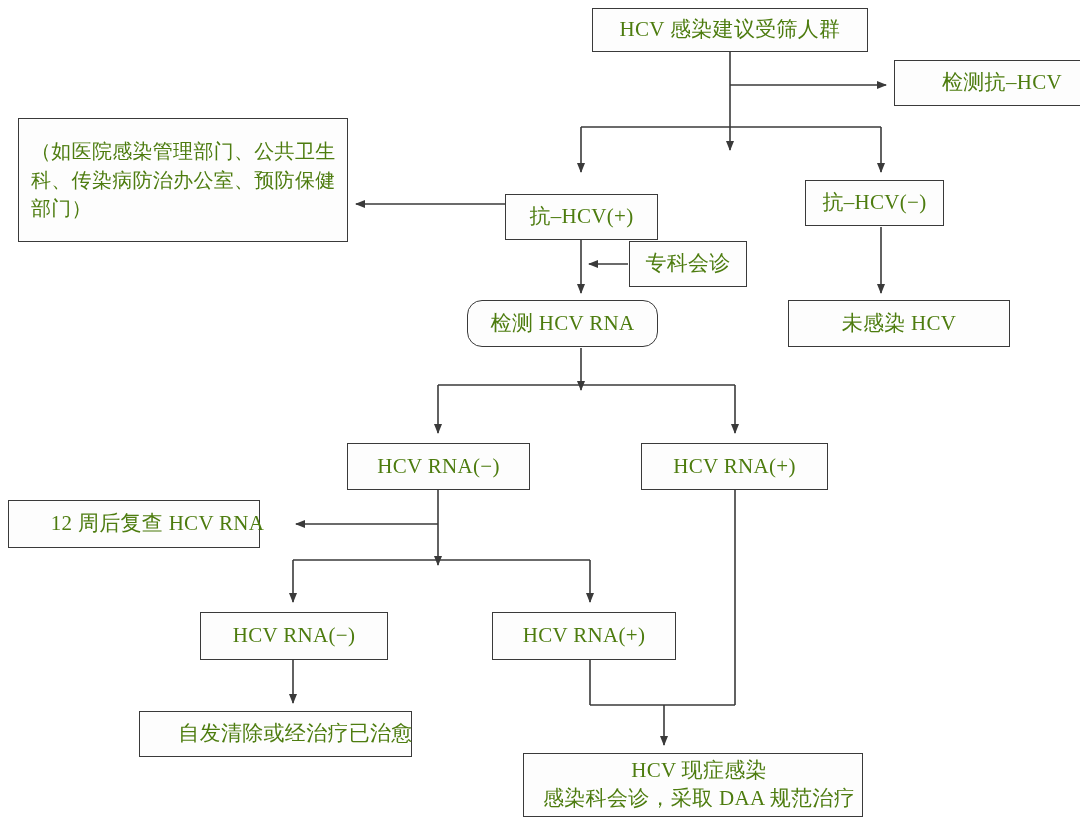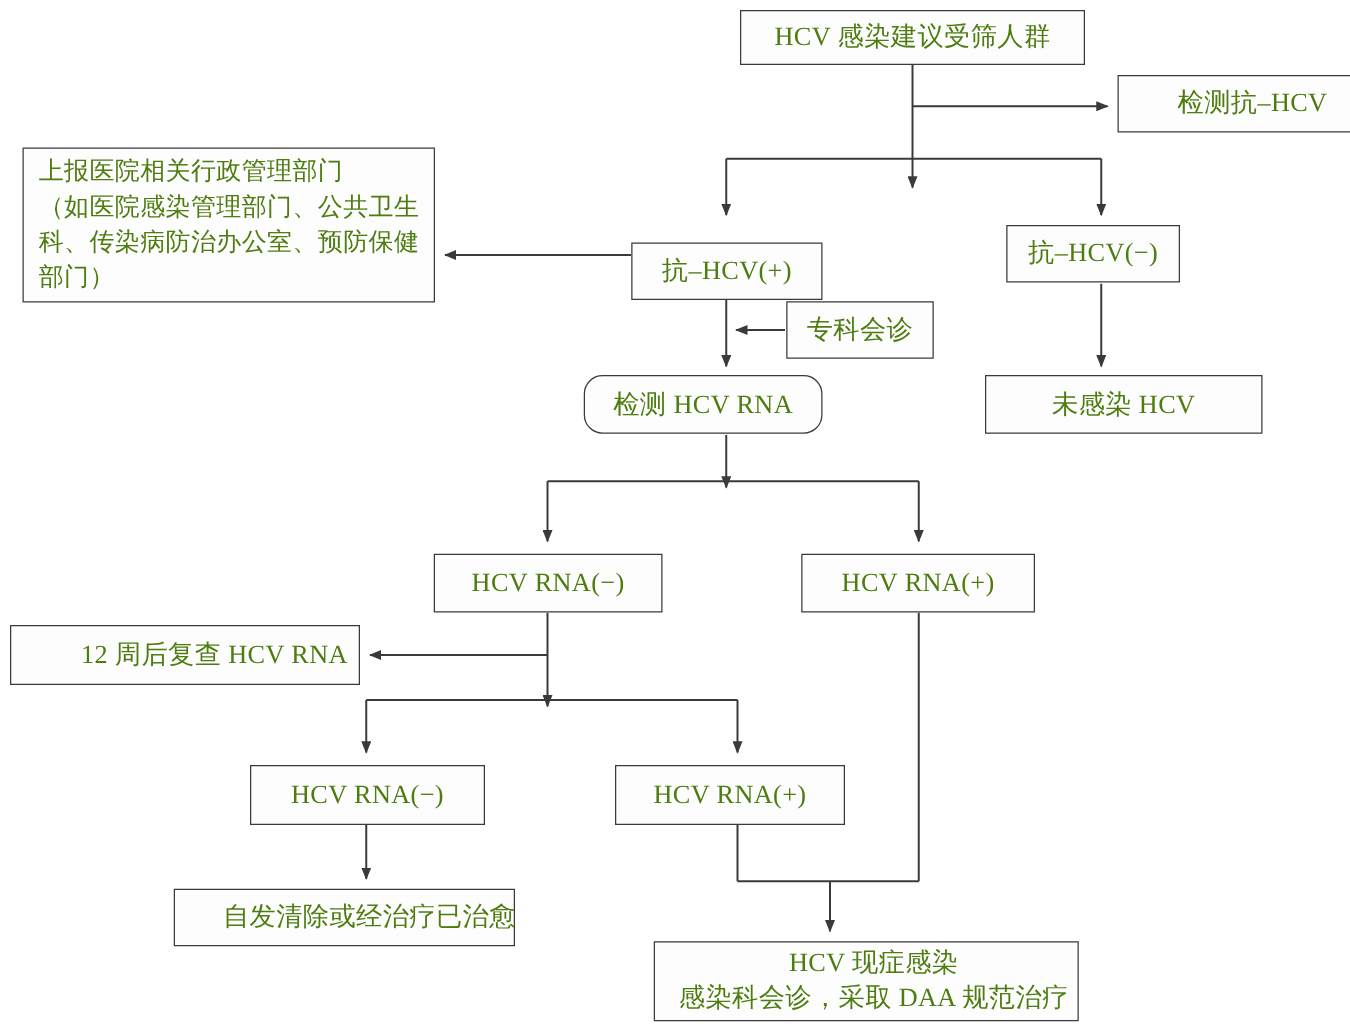--- a/index.html
+++ b/index.html
@@ -109,21 +109,20 @@
 
   <div class="node" style="left:592px; top:8px; width:276px; height:44px;">
     <span class="ln">HCV 感染建议受筛人群</span>
   </div>
 
   <div class="node" style="left:894px; top:60px; width:216px; height:46px;">
     <span class="ln">检测抗–HCV</span>
   </div>
 
   <div class="node left-align" style="left:18px; top:118px; width:330px; height:124px;">
-    <span class="ln">上报医院相关行政管理部门</span>
     <span class="ln">（如医院感染管理部门、公共卫生</span>
     <span class="ln">科、传染病防治办公室、预防保健</span>
     <span class="ln">部门）</span>
   </div>
 
   <div class="node" style="left:505px; top:180px; width:153px; height:46px;margin-top:14px;">
     <span class="ln">抗–HCV(+)</span>
   </div>
 
   <div class="node" style="left:805px; top:180px; width:139px; height:46px;">
@@ -143,21 +142,21 @@
   </div>
 
   <div class="node" style="left:347px; top:443px; width:183px; height:47px;">
     <span class="ln">HCV RNA(−)</span>
   </div>
 
   <div class="node" style="left:641px; top:443px; width:187px; height:47px;">
     <span class="ln">HCV RNA(+)</span>
   </div>
 
-  <div class="node" style="left:8px; top:500px; width:280px; height:48px;padding-left:47px;">
+  <div class="node" style="left:8px; top:500px; width:252px; height:48px;padding-left:47px;">
     <span class="ln">12 周后复查 HCV RNA</span>
   </div>
 
   <div class="node" style="left:200px; top:612px; width:188px; height:48px;">
     <span class="ln">HCV RNA(−)</span>
   </div>
 
   <div class="node" style="left:492px; top:612px; width:184px; height:48px;">
     <span class="ln">HCV RNA(+)</span>
   </div>

